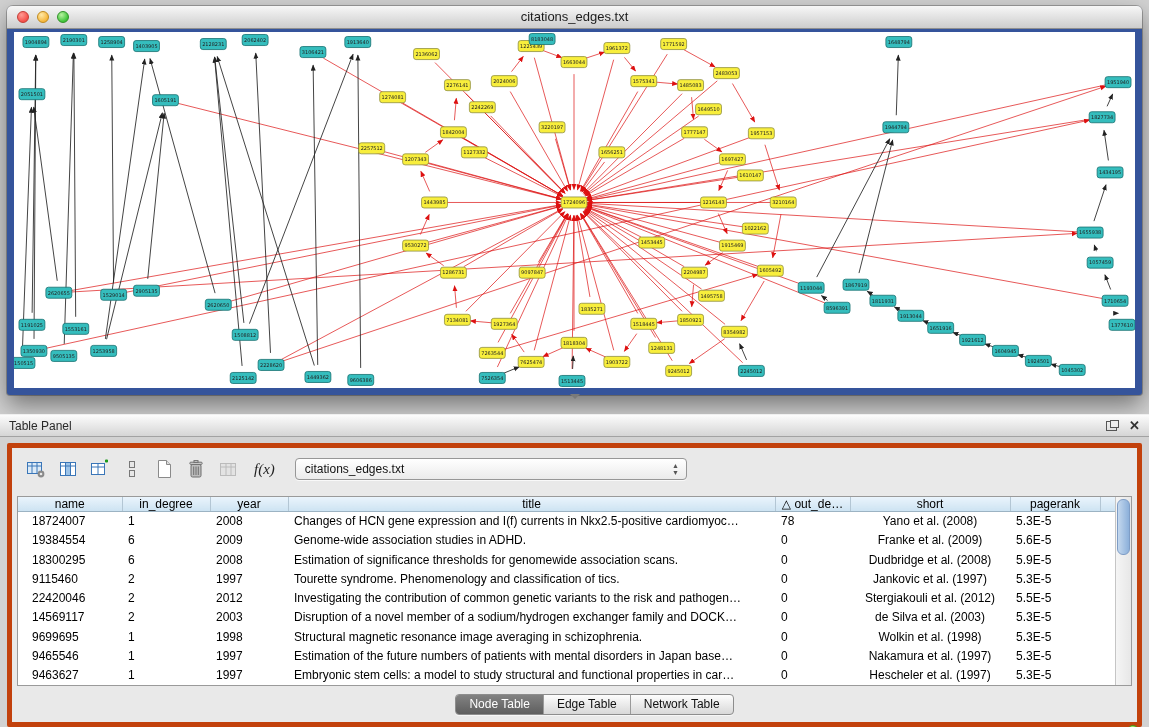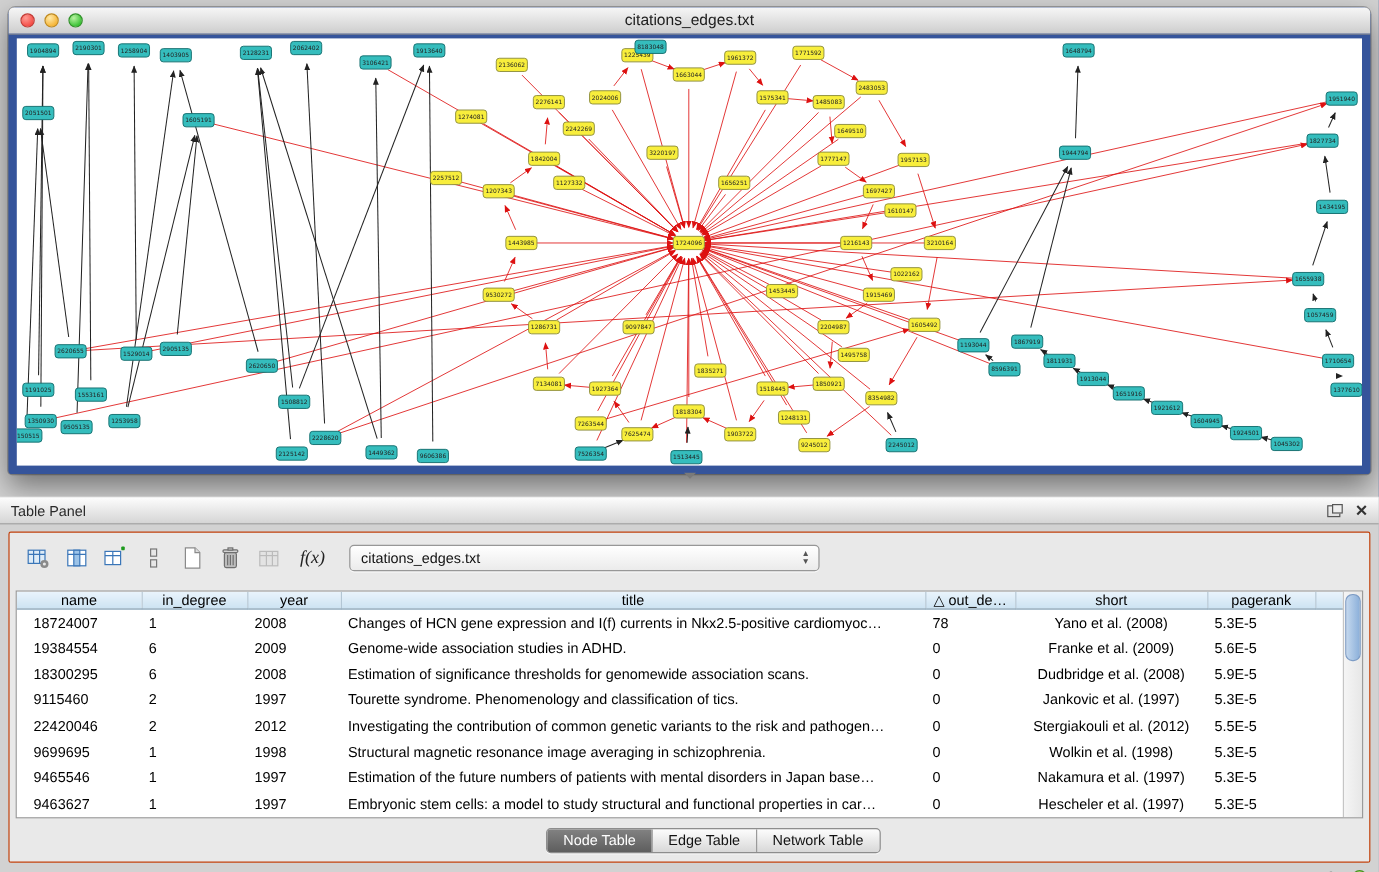--- a/index.html
+++ b/index.html
@@ -43,21 +43,21 @@
     font-size:12px;color:#2a2a2a;
   }
   .panel-header .ph-title{flex:1;}
   .ph-icons{display:flex;align-items:center;gap:10px;}
   .float-ic{width:13px;height:11px;position:relative;}
   .float-ic:before{content:"";position:absolute;left:0;bottom:0;width:9px;height:8px;border:1px solid #555;}
   .float-ic:after{content:"";position:absolute;right:0;top:0;width:7px;height:6px;border:1px solid #555;background:#eee;}
   .close-ic{font-size:13px;font-weight:bold;color:#333;line-height:13px;}
   .panel-container{
     position:absolute;left:7px;right:7px;top:29px;height:274px;
-    background:#e9e9e9;border:1px solid #c2410c;border-radius:2px;
+    background:#e9e9e9;border:5px solid #c2410c;border-radius:2px;
   }
   
   .toolbar{height:42px;display:flex;align-items:center;padding:0 10px;}
   .tool-btn{width:28px;height:28px;display:flex;align-items:center;justify-content:center;margin-right:4px;}
   .tool-btn svg{display:block;}
   .fx-btn{font-family:"Liberation Serif",serif;font-style:italic;font-size:15px;color:#222;margin:0 6px 0 8px;}
   .dropdown{
     margin-left:14px;width:392px;height:22px;box-sizing:border-box;
     background:linear-gradient(#ffffff,#ebebeb);
     border:1px solid #979797;border-radius:4px;
@@ -788,20 +788,30 @@
               <td>22420046</td>
               <td>2</td>
               <td>2012</td>
               <td>Investigating the contribution of common genetic variants to the risk and pathogen…</td>
               <td>0</td>
               <td>Stergiakouli et al. (2012)</td>
               <td>5.5E-5</td>
               <td></td>
             </tr>
             <tr>
+              <td>14569117</td>
+              <td>2</td>
+              <td>2003</td>
+              <td>Disruption of a novel member of a sodium/hydrogen exchanger family and DOCK…</td>
+              <td>0</td>
+              <td>de Silva et al. (2003)</td>
+              <td>5.3E-5</td>
+              <td></td>
+            </tr>
+            <tr>
               <td>9699695</td>
               <td>1</td>
               <td>1998</td>
               <td>Structural magnetic resonance image averaging in schizophrenia.</td>
               <td>0</td>
               <td>Wolkin et al. (1998)</td>
               <td>5.3E-5</td>
               <td></td>
             </tr>
             <tr>

